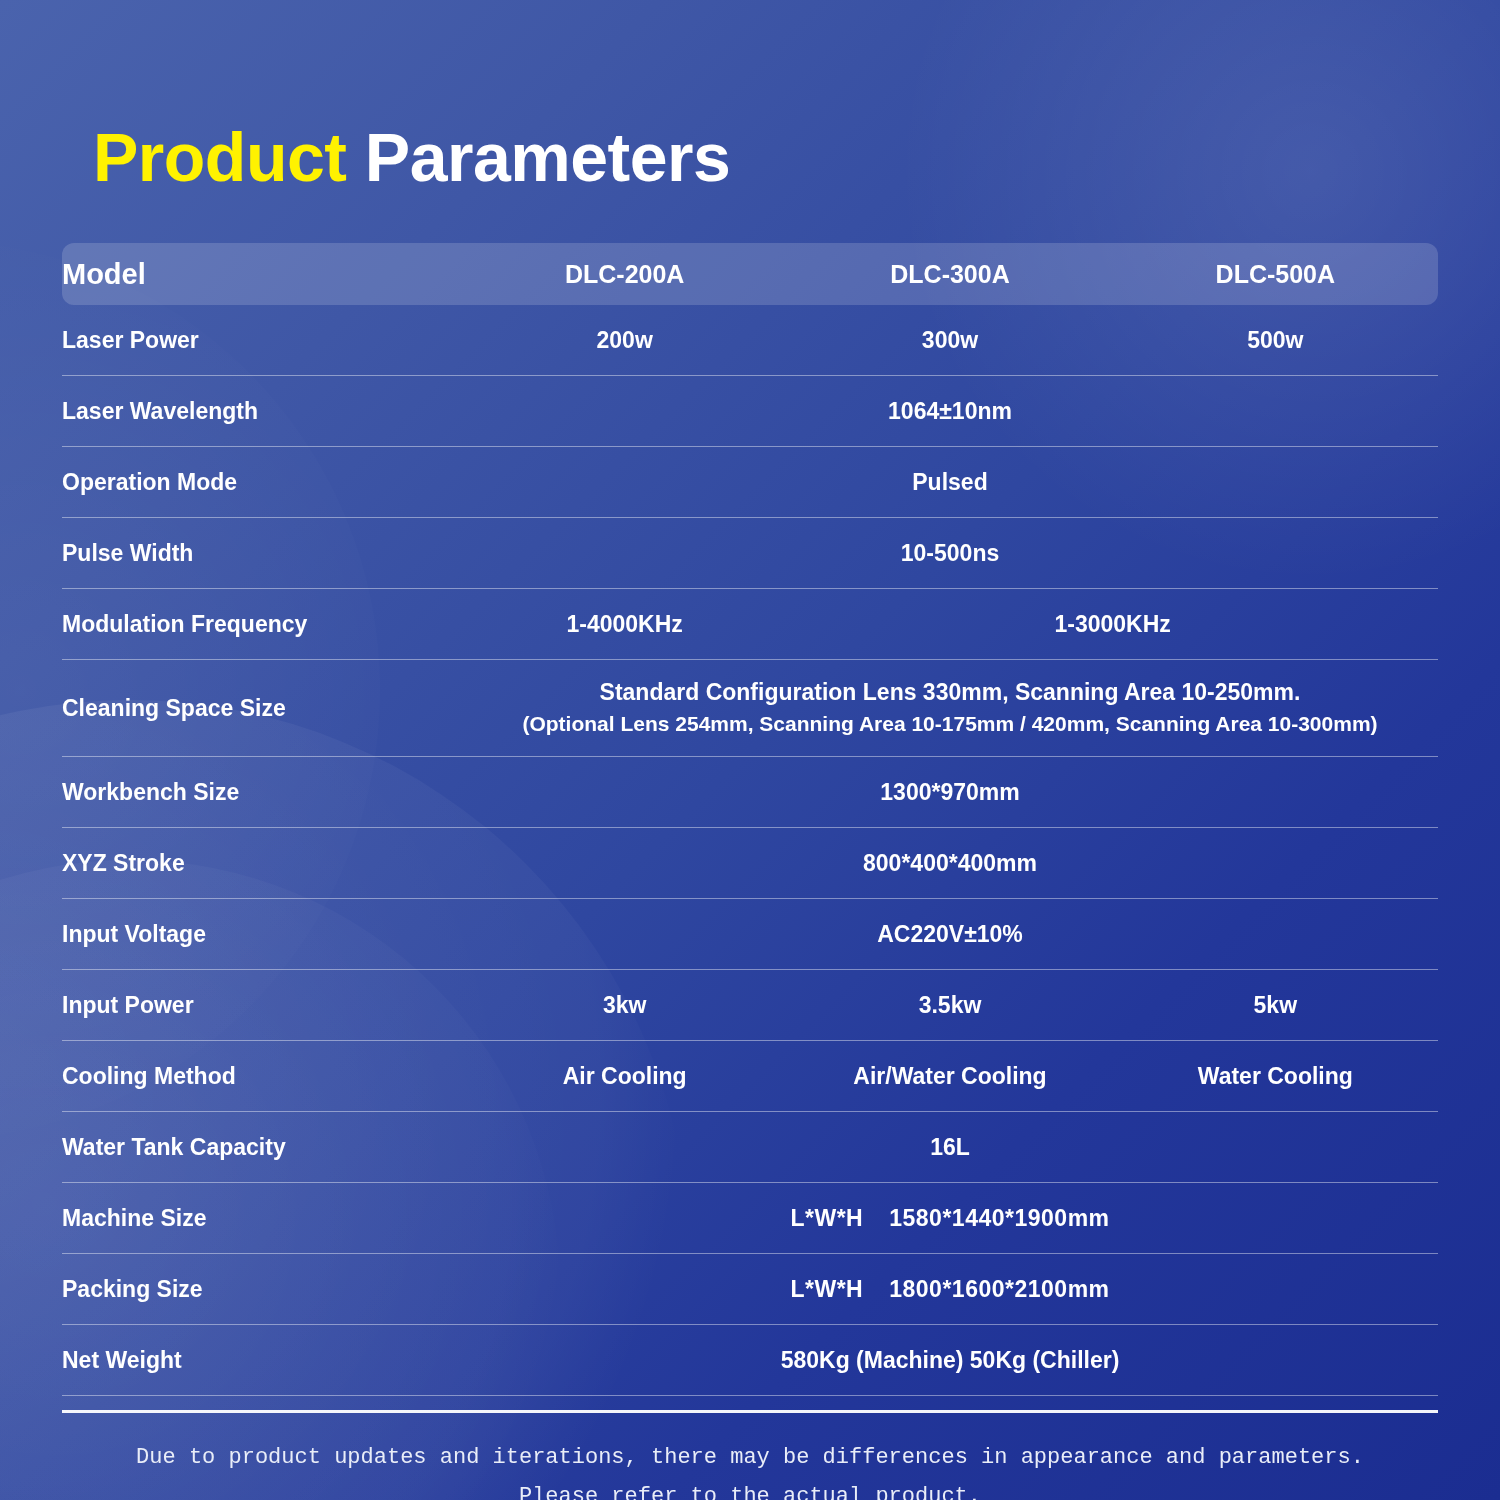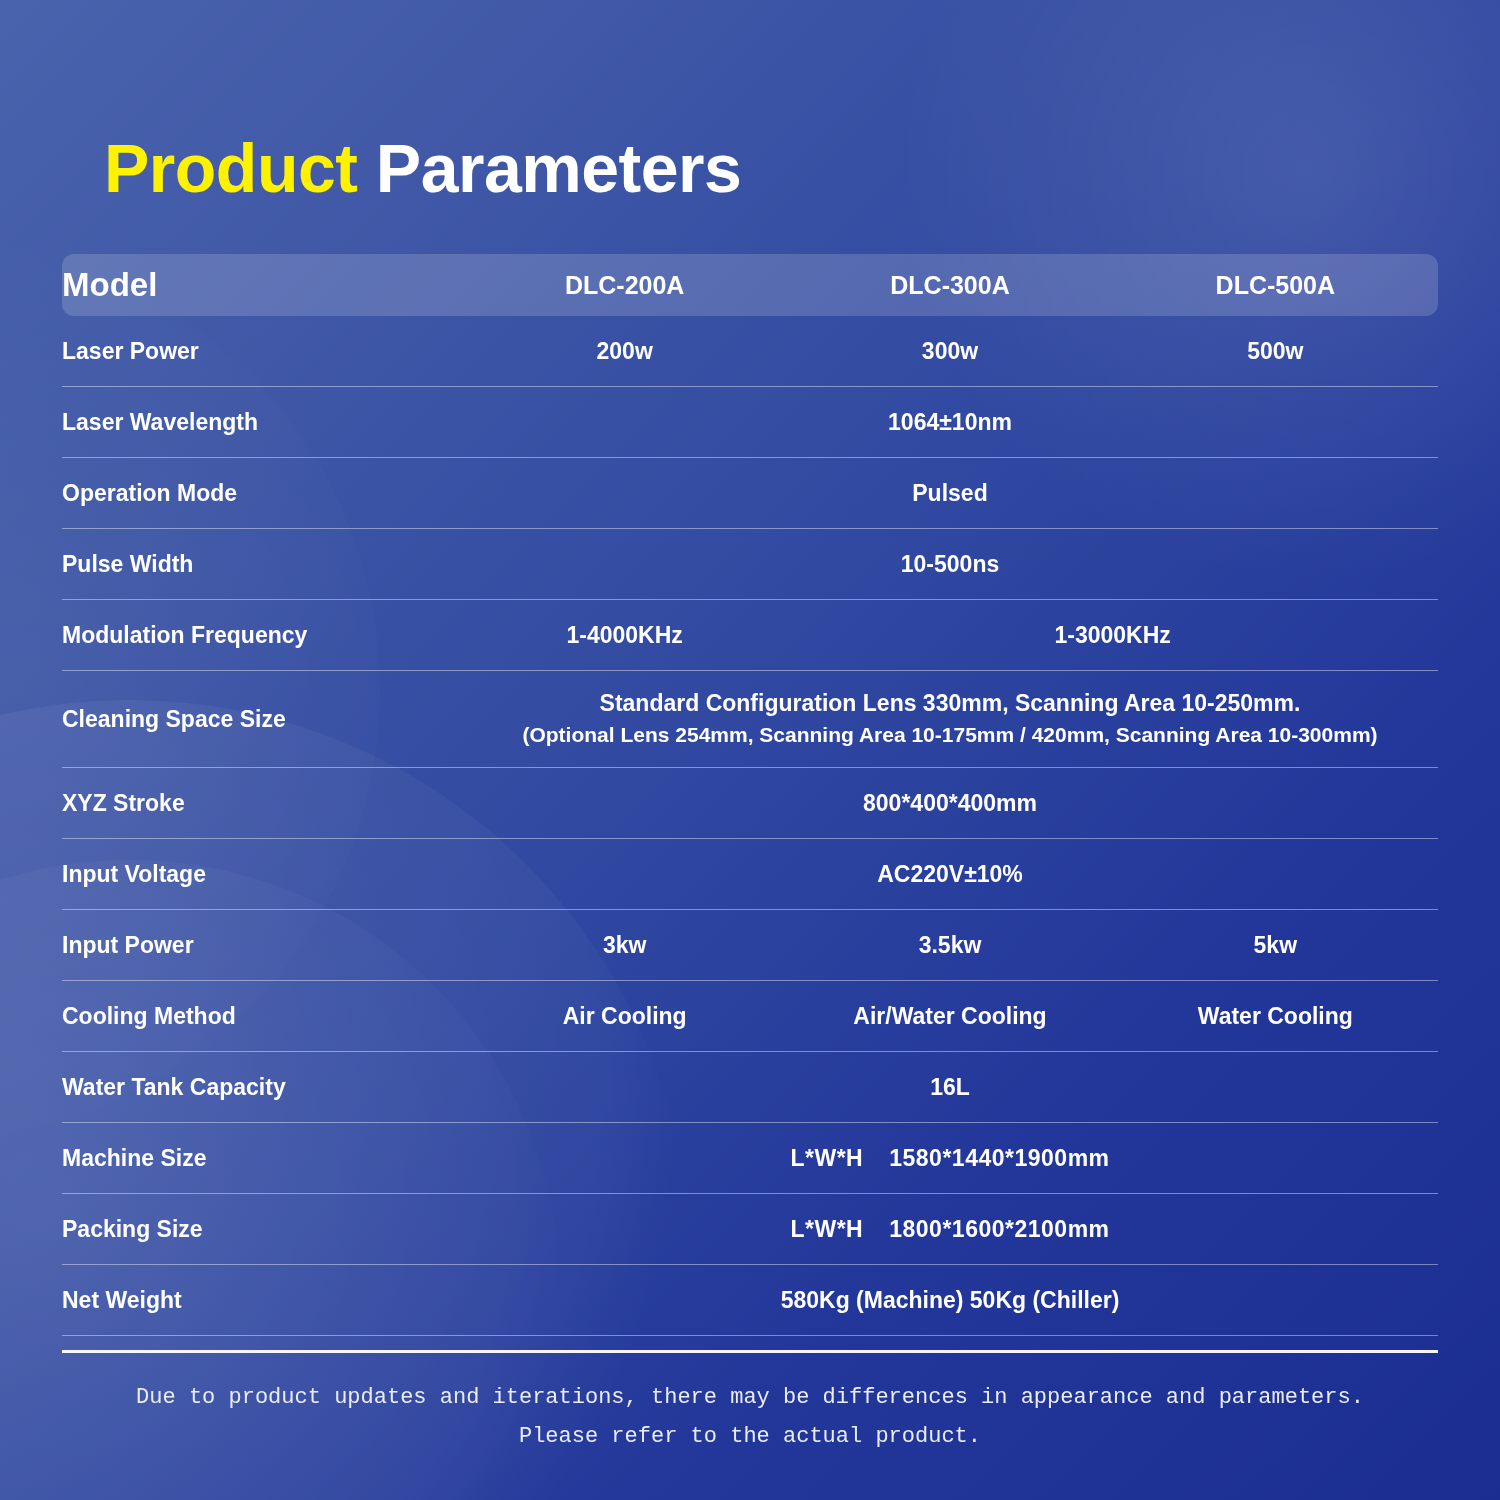--- a/index.html
+++ b/index.html
@@ -57,21 +57,21 @@
     pointer-events: none;
   }
 
   .content {
     position: relative;
     z-index: 2;
     padding: 0 62px;
   }
 
   h1.title {
-    margin: 12px;
+    margin: 1px;
     padding: 122px 0 0 30px;
     font-size: 68px;
     font-weight: bold;
     letter-spacing: -0.5px;
     color: #ffffff;
     line-height: 1;
   }
   h1.title .hl {
     color: #fff200;
   }
@@ -89,21 +89,21 @@
     padding: 0;
     vertical-align: middle;
   }
   tr.row {
     border-bottom: 1.5px solid rgba(255,255,255,0.42);
   }
   tr.header-row {
     background: rgba(255,255,255,0.16);
   }
   tr.header-row td {
-    font-size: 33px;
+    font-size: 29px;
     height: 62px;
   }
   tr.header-row td.label {
     border-top-left-radius: 12px;
     border-bottom-left-radius: 12px;
   }
   tr.header-row td.c3 {
     border-top-right-radius: 12px;
     border-bottom-right-radius: 12px;
   }
@@ -207,20 +207,24 @@
             <td class="c2" colspan="2">1-3000KHz</td>
           </tr>
           <tr class="row tall">
             <td class="label">Cleaning Space Size</td>
             <td class="span3 cell-multi" colspan="3">
               <div>Standard Configuration Lens 330mm, Scanning Area 10-250mm.</div>
               <div class="line2">(Optional Lens 254mm, Scanning Area 10-175mm / 420mm, Scanning Area 10-300mm)</div>
             </td>
           </tr>
           <tr class="row">
+            <td class="label">Workbench Size</td>
+            <td class="span3" colspan="3">1300*970mm</td>
+          </tr>
+          <tr class="row">
             <td class="label">XYZ Stroke</td>
             <td class="span3" colspan="3">800*400*400mm</td>
           </tr>
           <tr class="row">
             <td class="label">Input Voltage</td>
             <td class="span3" colspan="3">AC220V±10%</td>
           </tr>
           <tr class="row">
             <td class="label">Input Power</td>
             <td class="c1">3kw</td>

